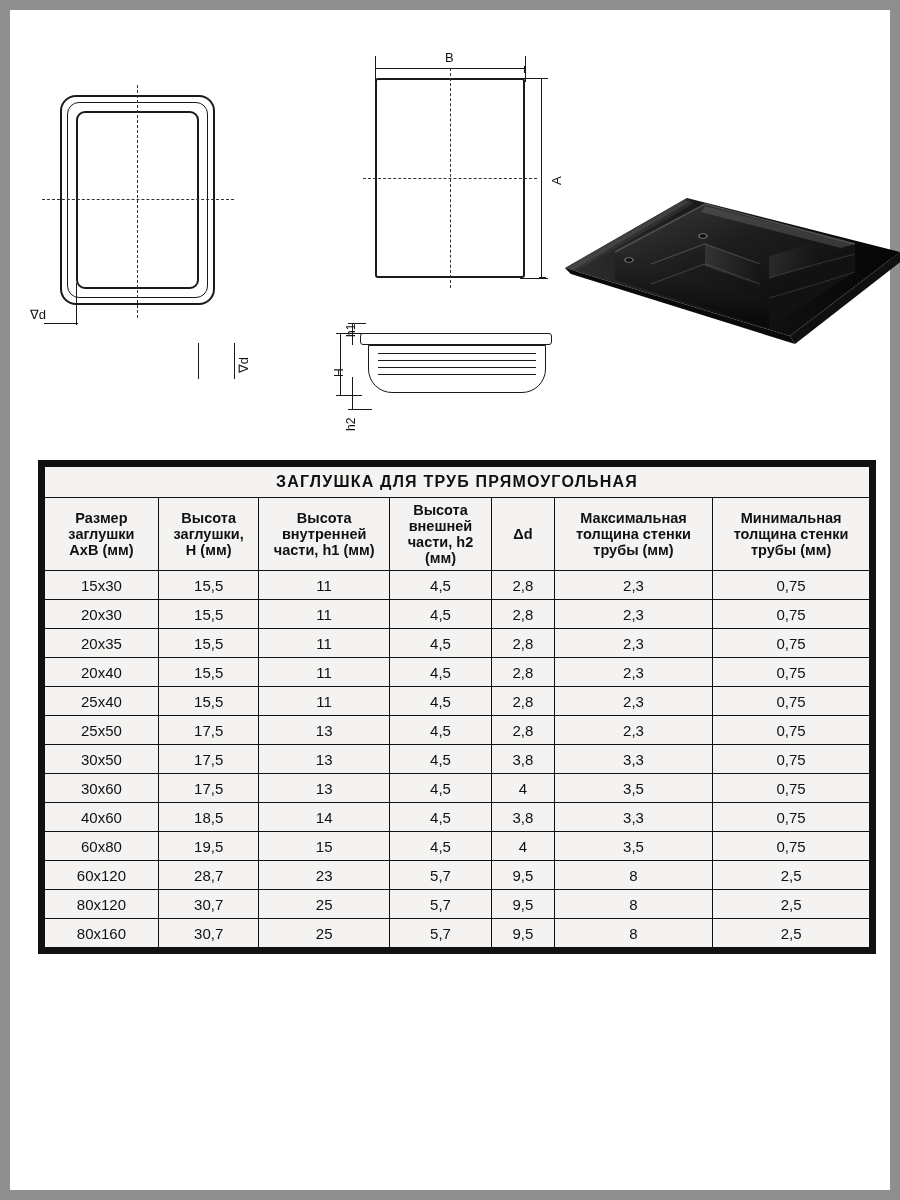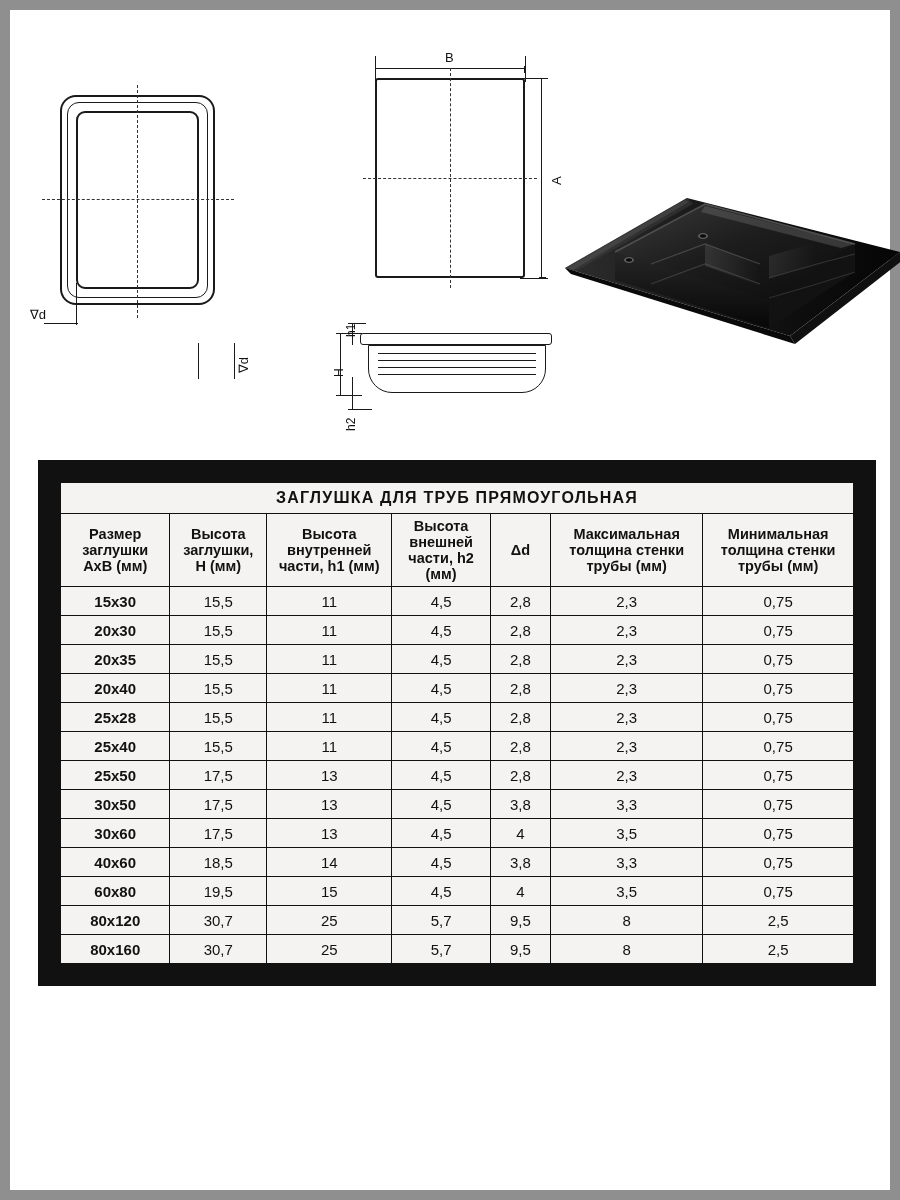--- a/index.html
+++ b/index.html
@@ -155,21 +155,21 @@
   
   .fig4 { position: absolute; left: 545px; top: 150px; width: 350px; height: 220px; }
 
   
   .table-wrap {
     position: absolute;
     left: 28px;
     top: 450px;
     width: 838px;
     background: #111;
-    padding: 22px;
+    padding: 6px;
     box-sizing: border-box;
   }
   table.spec {
     width: 100%;
     border-collapse: collapse;
     background: #f4f3f1;
     font-size: 14.5px;
     color: #111;
   }
   table.spec td, table.spec th {
@@ -183,21 +183,21 @@
     font-weight: bold;
     letter-spacing: 1.2px;
     padding: 6px 2px;
     background: #f4f3f1;
   }
   table.spec tbody td {
     font-size: 15px;
     padding: 5.5px 3px;
     background: #f4f3f1;
   }
-  table.spec tbody td:first-child { font-weight: bold; }
+  table.spec tbody td:first-child { font-weight: normal; }
   .col1 { width: 13.8%; }
   .col2 { width: 12.2%; }
   .col3 { width: 15.8%; }
   .col4 { width: 12.4%; }
   .col5 { width: 7.6%; }
   .col6 { width: 19.2%; }
   .col7 { width: 19.0%; }
 </style>
 </head>
 <body>
@@ -392,29 +392,20 @@
           <tr>
             <td>20x40</td>
             <td>15,5</td>
             <td>11</td>
             <td>4,5</td>
             <td>2,8</td>
             <td>2,3</td>
             <td>0,75</td>
           </tr>
           <tr>
-            <td>25x28</td>
-            <td>15,5</td>
-            <td>11</td>
-            <td>4,5</td>
-            <td>2,8</td>
-            <td>2,3</td>
-            <td>0,75</td>
-          </tr>
-          <tr>
             <td>25x40</td>
             <td>15,5</td>
             <td>11</td>
             <td>4,5</td>
             <td>2,8</td>
             <td>2,3</td>
             <td>0,75</td>
           </tr>
           <tr>
             <td>25x50</td>
@@ -453,20 +444,29 @@
             <td>0,75</td>
           </tr>
           <tr>
             <td>60x80</td>
             <td>19,5</td>
             <td>15</td>
             <td>4,5</td>
             <td>4</td>
             <td>3,5</td>
             <td>0,75</td>
+          </tr>
+          <tr>
+            <td>60x120</td>
+            <td>28,7</td>
+            <td>23</td>
+            <td>5,7</td>
+            <td>9,5</td>
+            <td>8</td>
+            <td>2,5</td>
           </tr>
           <tr>
             <td>80x120</td>
             <td>30,7</td>
             <td>25</td>
             <td>5,7</td>
             <td>9,5</td>
             <td>8</td>
             <td>2,5</td>
           </tr>

